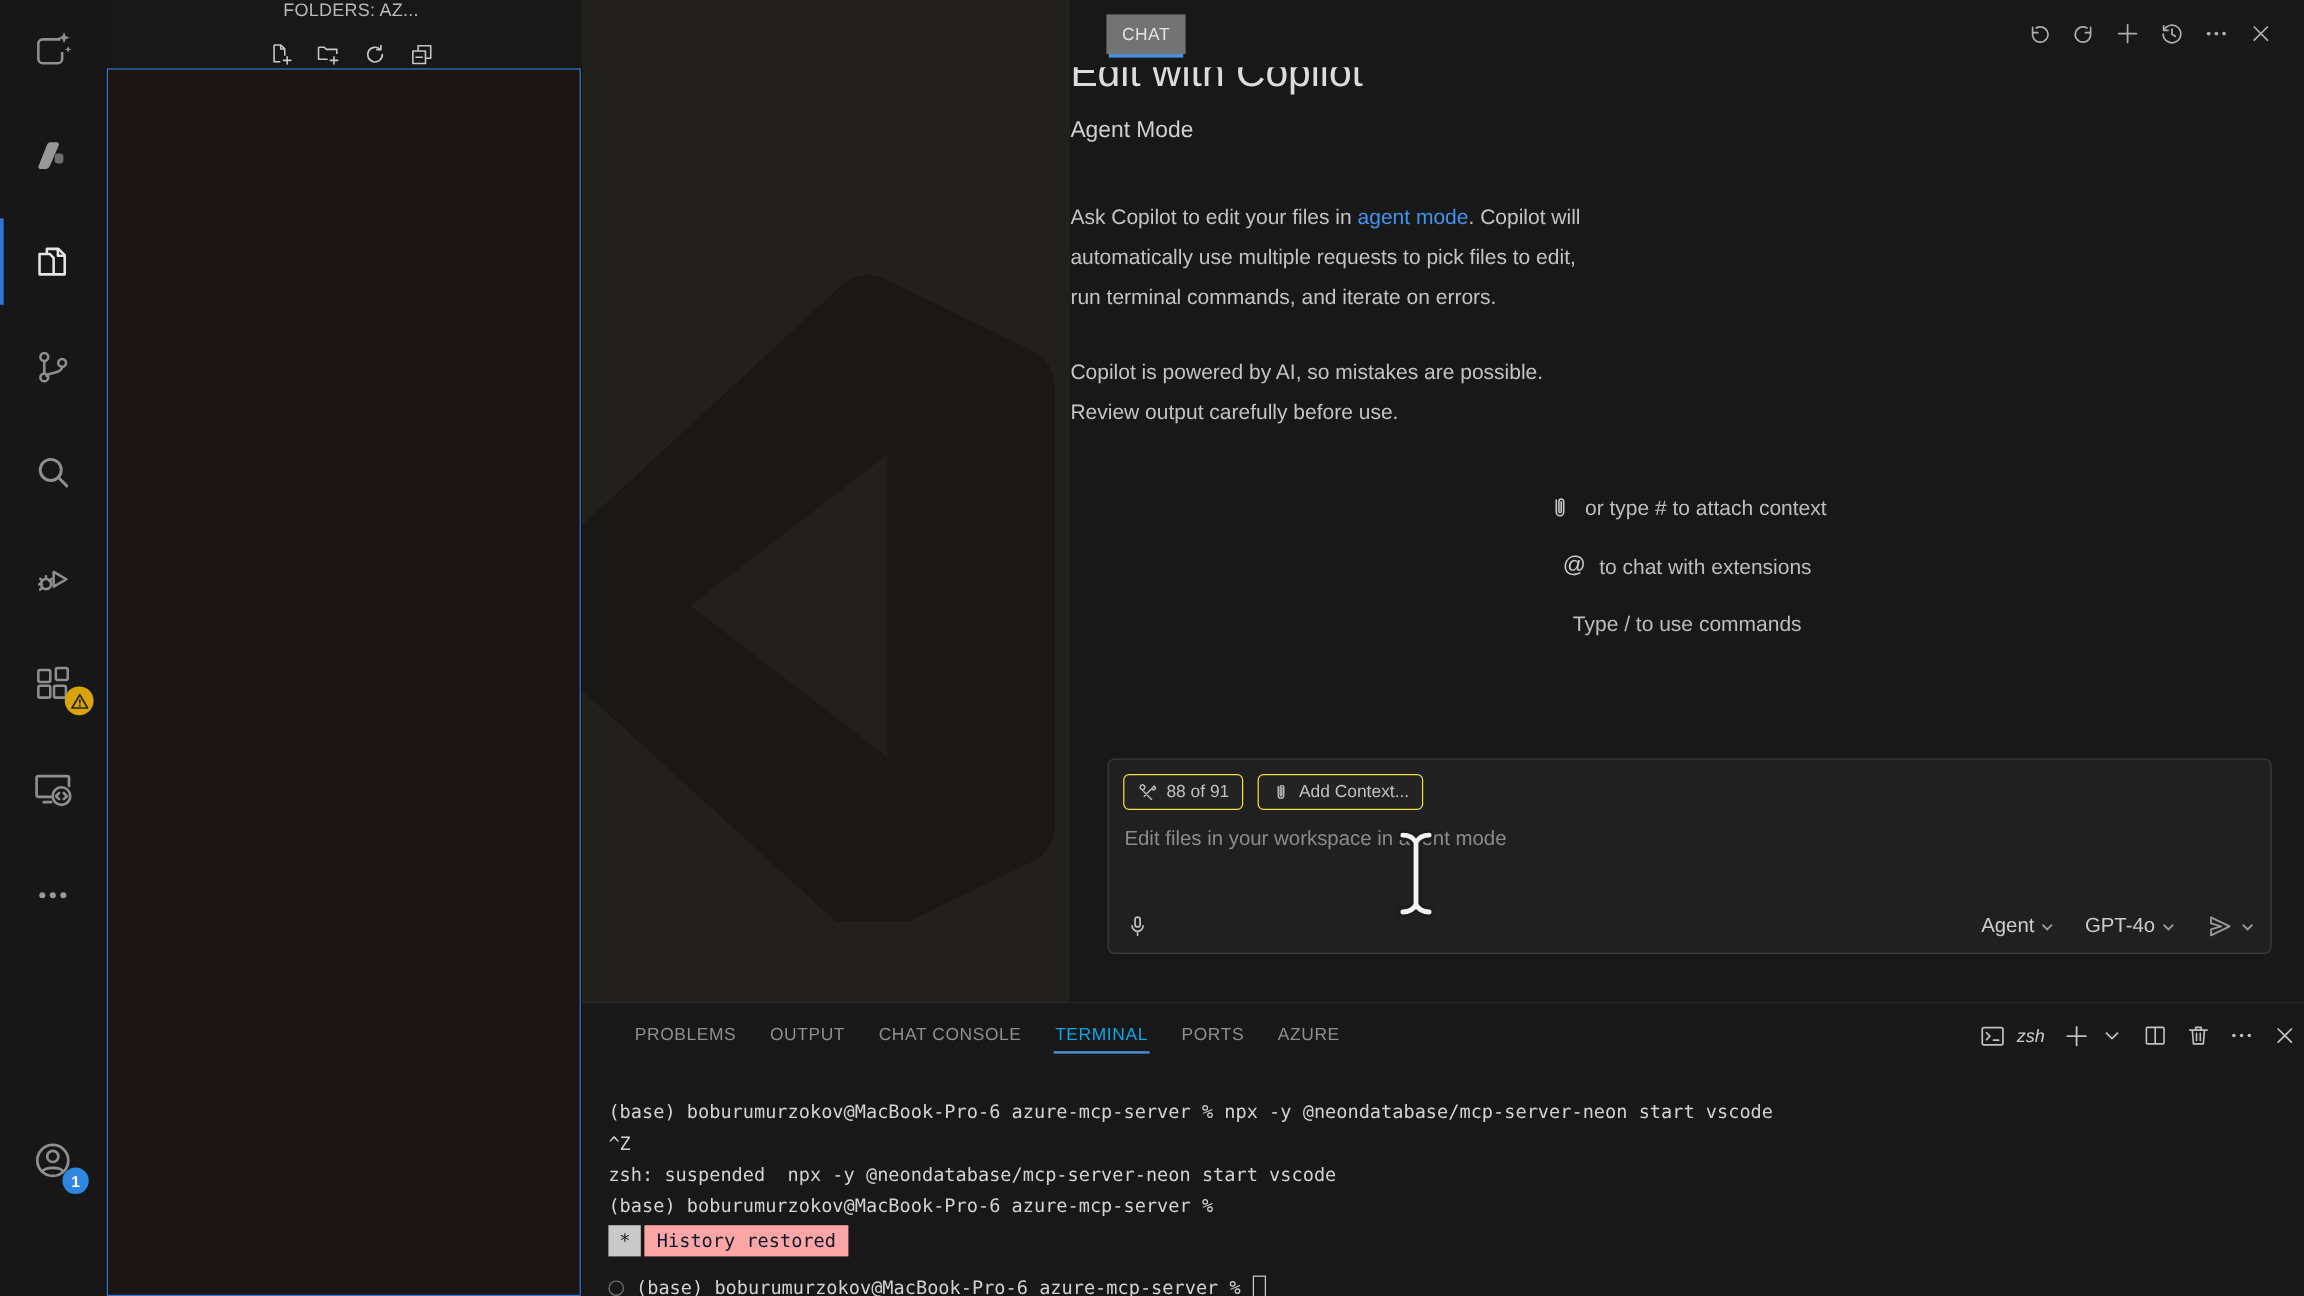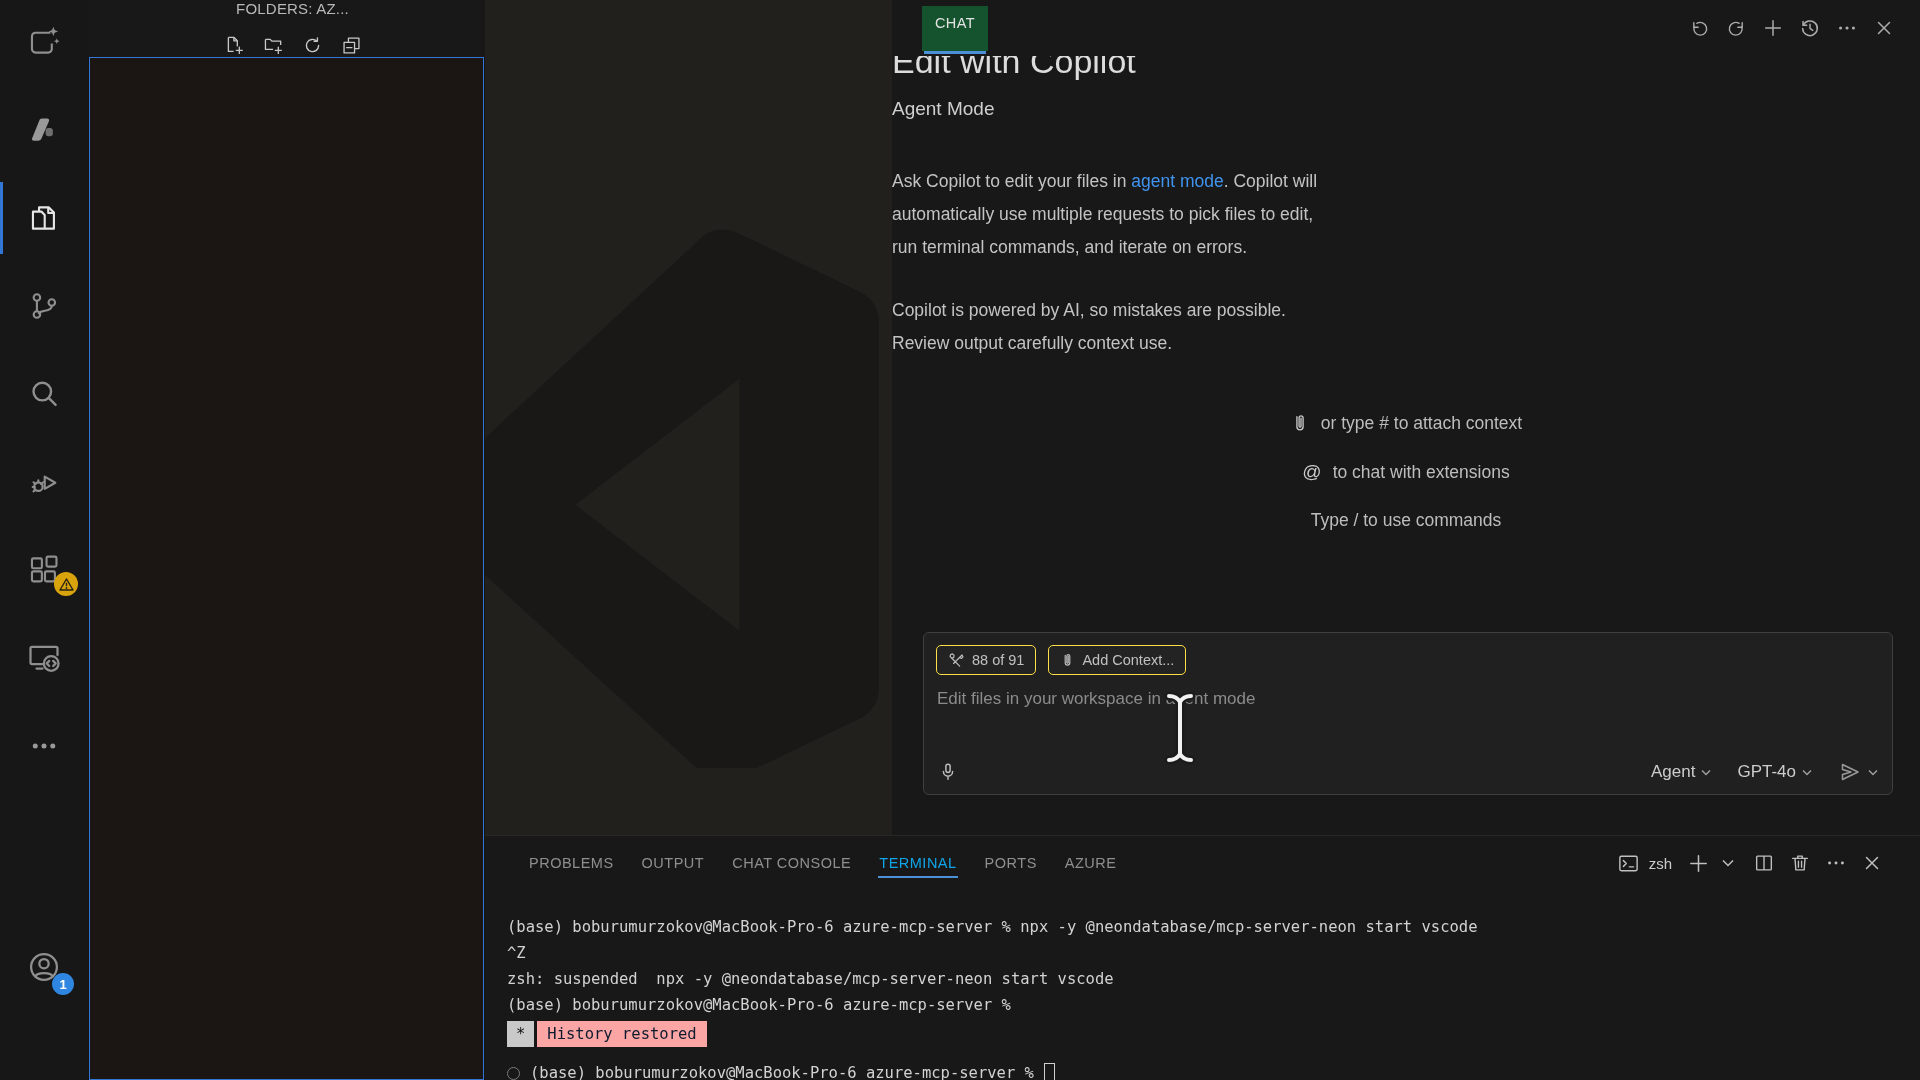--- a/index.html
+++ b/index.html
@@ -31,21 +31,21 @@
   #sidebar-body { left:89px; top:57px; width:395px; height:1023px; background:#1b1613;
     border:1px solid #3277d5; }
 
   
   #editor { left:485px; top:0; width:407px; height:835px; background:#22201c; overflow:hidden; }
   #watermark { position:absolute; left:-165px; top:208px; width:560px; height:560px; }
 
   
   #chat { left:892px; top:0; width:1028px; height:835px; background:#181818; }
   #chat-header { position:absolute; top:0; left:0; right:0; height:56px; display:flex; align-items:center; }
-  #chat-tab { margin-left:30px; padding:9px 13px 20px; background:#14532d; color:#e3e3e3;
+  #chat-tab { margin-left:30px; padding:9px 13px 8px; background:#737373; color:#e3e3e3;
     font-size:14.5px; letter-spacing:.4px; position:relative; cursor:pointer; }
   #chat-tab .underline { position:absolute; left:2px; right:2px; bottom:-3px; height:3px; background:#4a8fd8; }
   #chat-actions { margin-left:auto; display:flex; gap:13px; padding-right:24px; }
   #chat-scroll { position:absolute; top:56px; left:0; right:0; height:560px; overflow:hidden; text-align:left; }
   #copilot-title { margin-top:-14px; font-size:34px; font-weight:500; color:#dcdcdc; }
   #agent-mode-subtitle { margin-top:17px; font-size:19px; color:#cfcfcf; }
   .chat-par { margin-top:45px; font-size:17.5px; line-height:33px; color:#c3c3c3; }
   .chat-par.second { margin-top:30px; }
   .link { color:#4094f0; cursor:pointer; }
   .hint-row { margin-top:27px; display:flex; align-items:center; justify-content:center; gap:11px;
@@ -65,21 +65,21 @@
     margin-left:26px; }
   #cursor-ibeam { position:absolute; left:1160px; top:688px; width:40px; height:80px; pointer-events:none; }
 
   
   #panel { left:485px; top:835px; width:1435px; height:245px; background:#181818; border-top:1px solid #262626; }
   #panel-tabs { position:absolute; top:0; left:30px; height:54px; display:flex; align-items:center; }
   .ptab { margin:0 13px; font-size:14.5px; letter-spacing:.5px; color:#8f8f8f; position:relative;
     padding:9px 1px; cursor:pointer; white-space:nowrap; }
   .ptab.active { color:#0ea5e9; }
   .ptab.active .underline { position:absolute; left:0; right:0; bottom:2px; height:2px; background:#4a8fd8; }
-  #panel-actions { position:absolute; top:0; right:36px; height:54px; display:flex; align-items:center; gap:12px; }
+  #panel-actions { position:absolute; top:0; right:4px; height:54px; display:flex; align-items:center; gap:12px;font-style:italic; }
   #shell-label { color:#cccccc; font-size:15px; margin:0 2px 0 -4px; }
 
   #term-body { position:absolute; left:22px; top:78px; right:8px; }
   .term-line { font-family:"DejaVu Sans Mono", monospace; font-size:15.5px; line-height:26px;
     color:#d2d2d2; white-space:pre; }
   #history-line { margin-top:2px; height:28px; display:flex; align-items:center; }
   .chip { font-family:"DejaVu Sans Mono", monospace; font-size:15.5px; height:26px;
     display:flex; align-items:center; }
   #chip-star { background:#c9c9c9; color:#111; padding:0 9px; }
   #chip-history { background:#fca5a5; color:#0d1b2e; padding:0 10px; margin-left:3px;text-align:center; }
@@ -289,21 +289,21 @@
   <div id="chat-scroll">
     <div id="copilot-title">Edit with Copilot</div>
     <div id="agent-mode-subtitle">Agent Mode</div>
     <div class="chat-par">
       <span>Ask Copilot to edit your files in </span><span class="link">agent mode</span><span>. Copilot will</span><br>
       <span>automatically use multiple requests to pick files to edit,</span><br>
       <span>run terminal commands, and iterate on errors.</span>
     </div>
     <div class="chat-par second">
       <span>Copilot is powered by AI, so mistakes are possible.</span><br>
-      <span>Review output carefully context use.</span>
+      <span>Review output carefully before use.</span>
     </div>
     <div class="hint-row first">
       <svg width="20" height="22" viewBox="0 0 24 26" fill="none" stroke="#c9c9c9" stroke-width="1.6" stroke-linecap="round">
         <path d="M8.3 5.5v12a3.7 3.7 0 0 0 7.4 0V6.8a2.4 2.4 0 0 0-4.8 0v10a1.15 1.15 0 0 0 2.3 0V7.2"></path>
       </svg>
       <span>or type # to attach context</span>
     </div>
     <div class="hint-row">
       <span class="at-glyph">@</span>
       <span>to chat with extensions</span>

